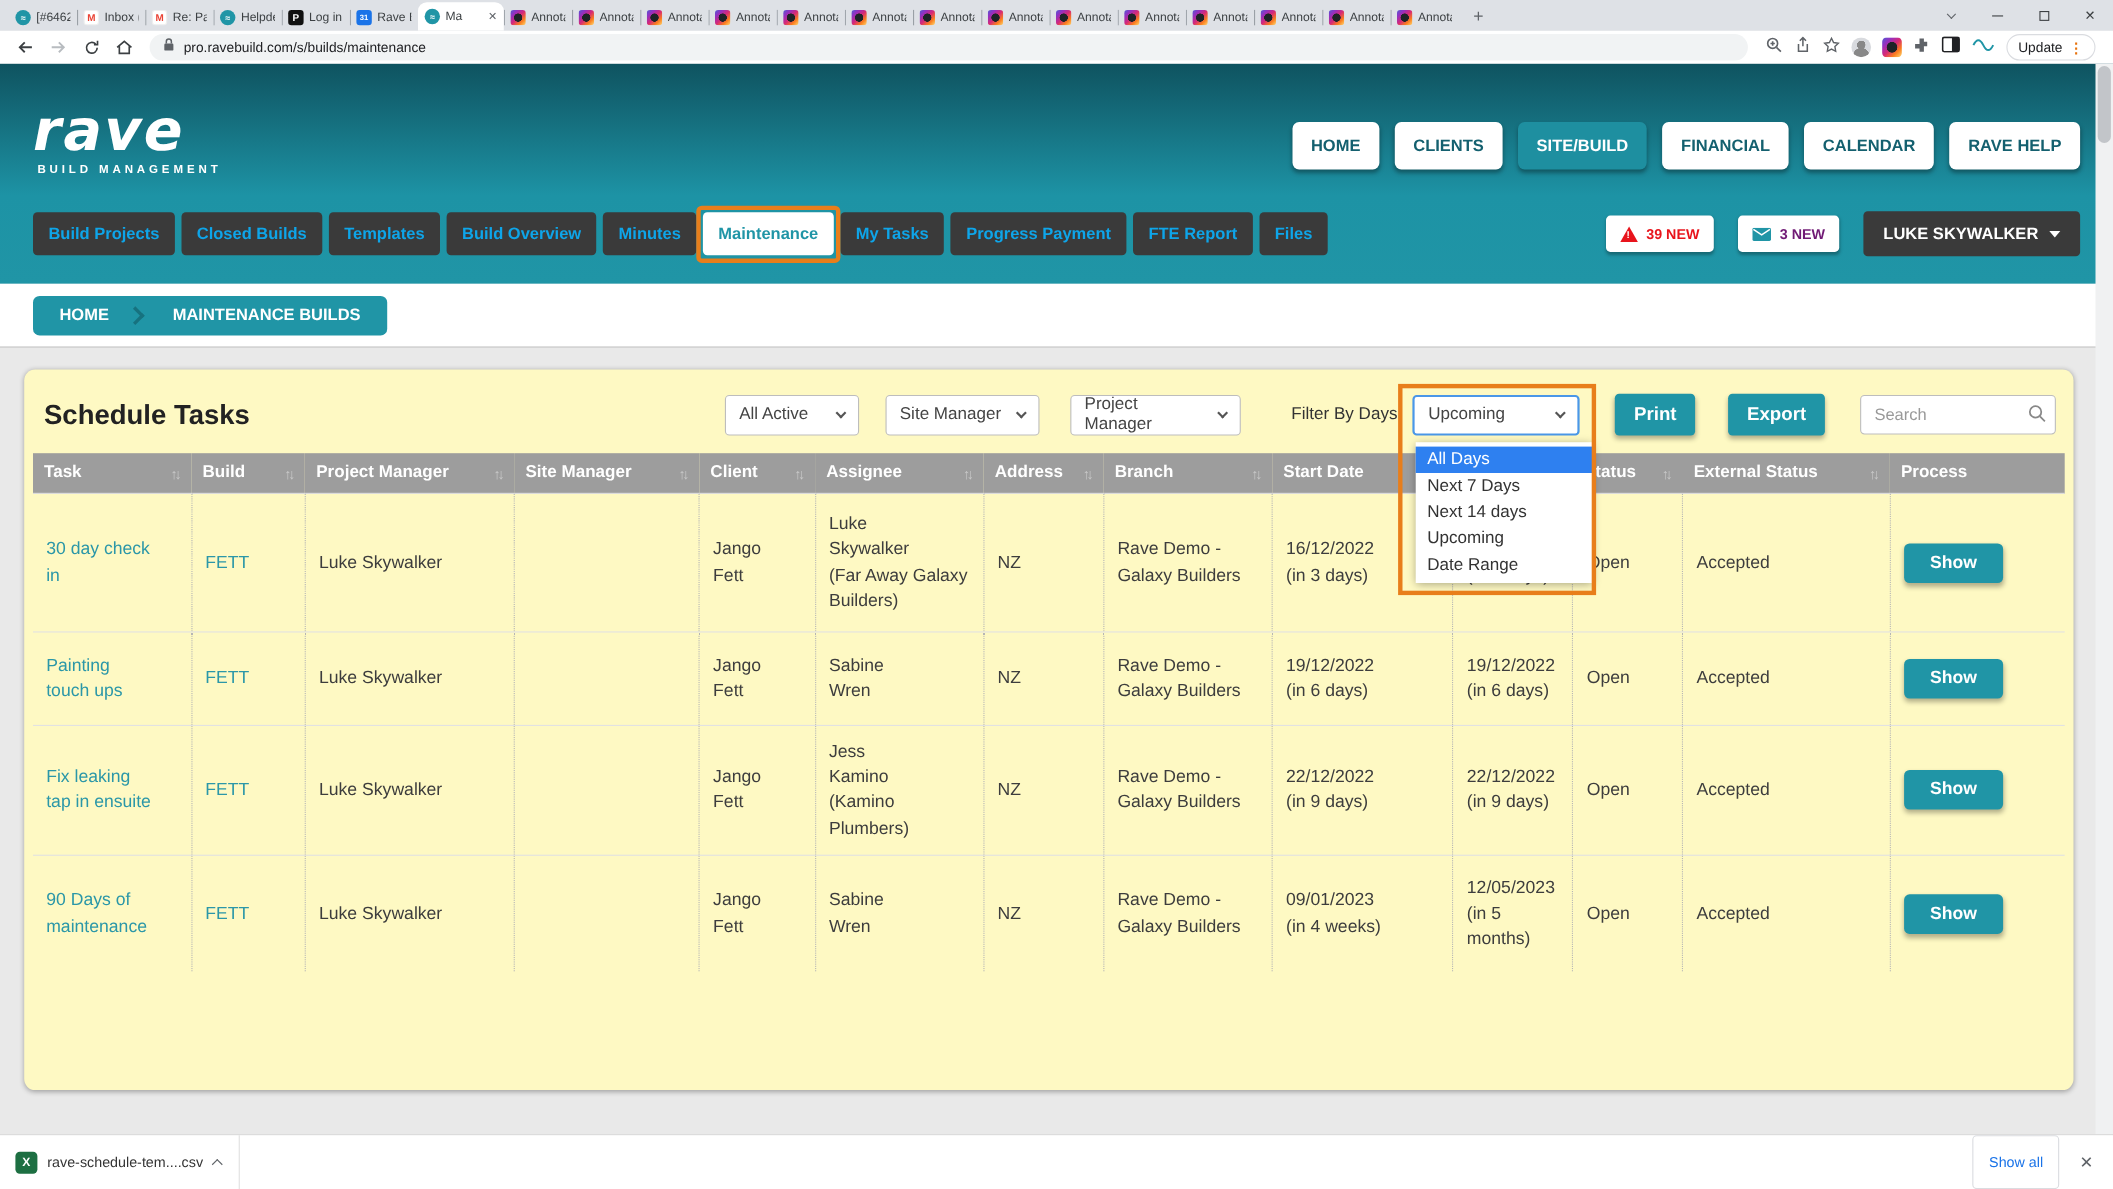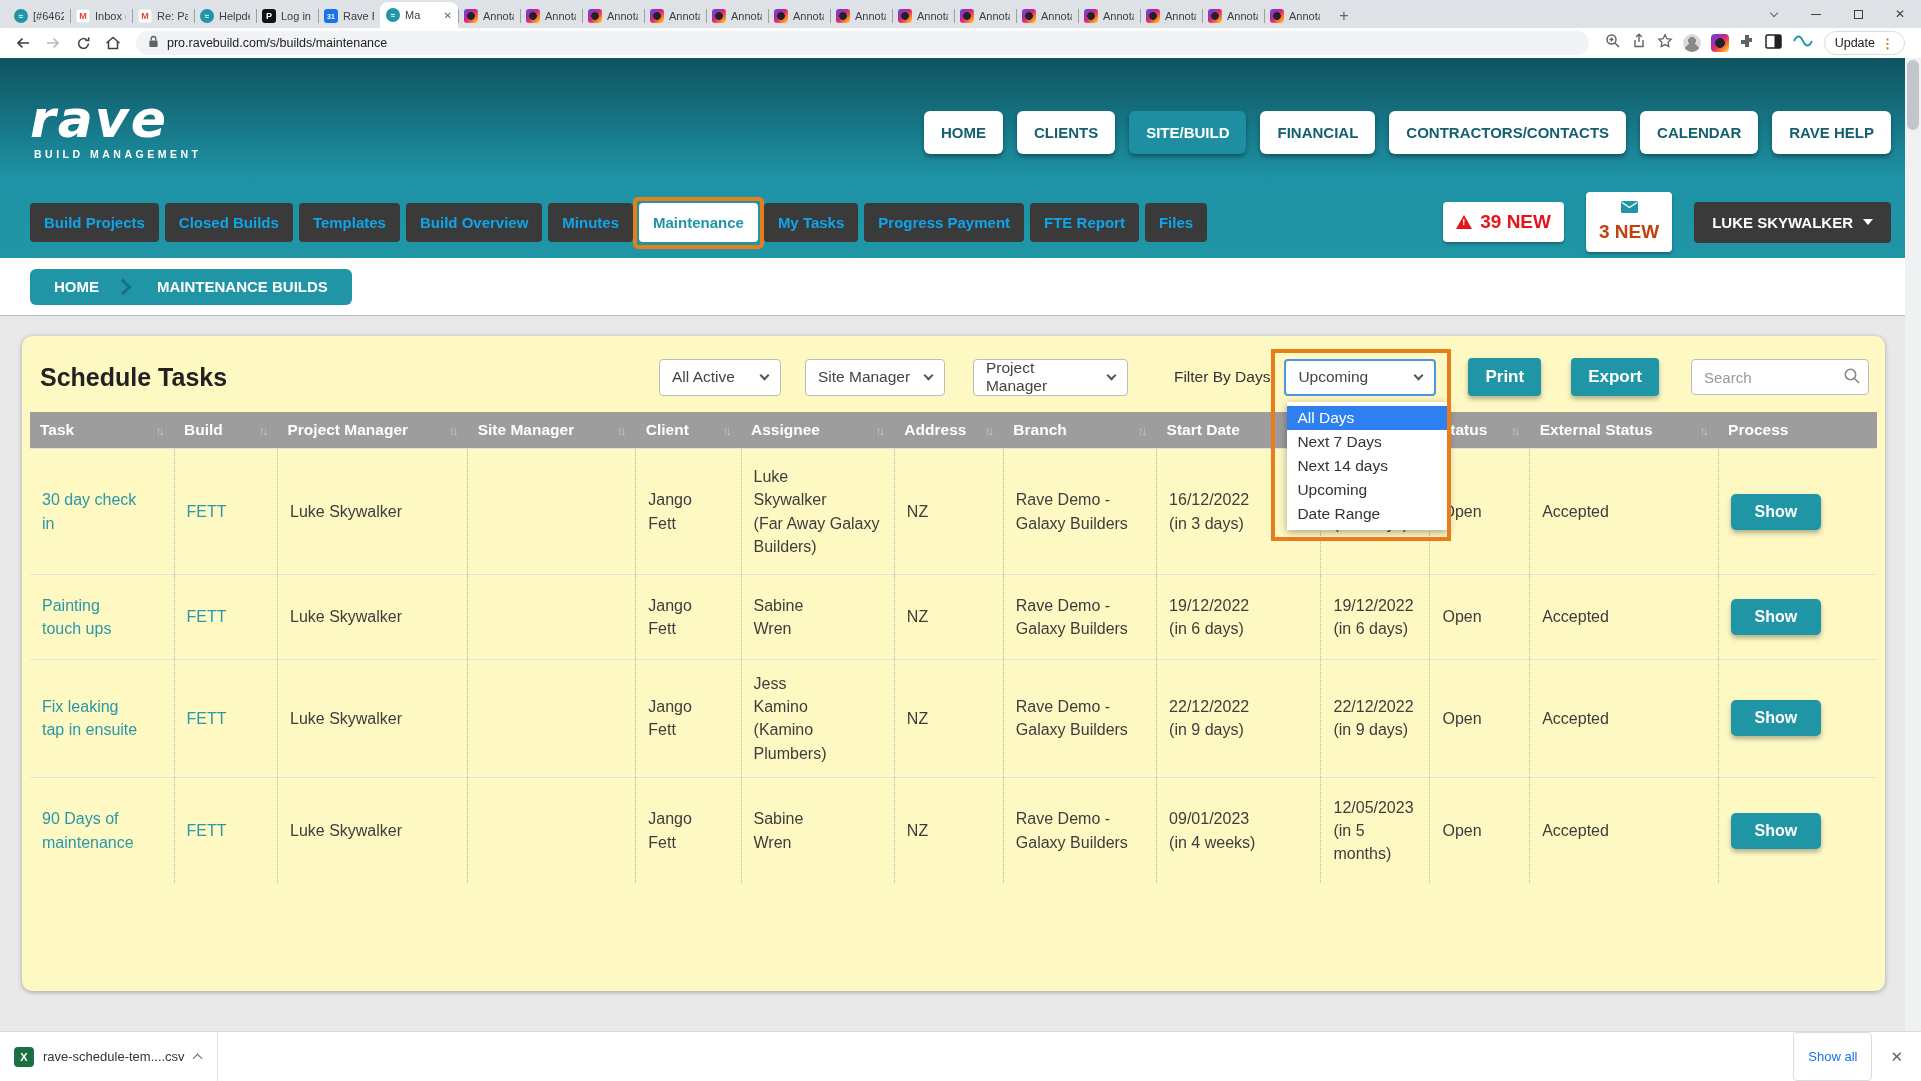--- a/index.html
+++ b/index.html
@@ -57,23 +57,23 @@
 
   .subnav-row { display:flex; align-items:center; margin-top:4px; }
   .subnav { display:flex; gap:6px; align-items:center; }
   .sbtn { background:#3a3a3a; color:#0ea5e9; font-weight:600; font-size:15px; padding:11px 14px; border-radius:4px; white-space:nowrap; cursor:pointer; }
   .sb-wrap { position:relative; }
   .sb-wrap .sbtn.active { background:#fff; color:#2095a6; }
   .sb-annot { position:absolute; top:-6px; left:-6px; right:-6px; bottom:-7px; border:4px solid #e87e1b; border-radius:5px; pointer-events:none; z-index:5; }
 
   .alerts { margin-left:auto; display:flex; align-items:center; gap:22px; }
   .alert-pill { background:#fff; border-radius:4px; padding:9px 13px; display:flex; align-items:center; gap:8px;
-                font-weight:bold; font-size:19px; box-shadow:0 2px 3px rgba(0,0,0,.3); cursor:pointer; }
+                font-weight:bold; font-size:13px; box-shadow:0 2px 3px rgba(0,0,0,.3); cursor:pointer; }
   .alert-pill.warn { color:#e8141c; }
-  .alert-pill.mail { color:#c2410c;flex-direction:column; }
+  .alert-pill.mail { color:#701a75; }
   .warn-tri { width:0; height:0; border-left:8px solid transparent; border-right:8px solid transparent; border-bottom:14px solid #e8141c; position:relative; }
   .warn-tri::after { content:"!"; position:absolute; left:-2px; top:2px; color:#fff; font-size:9px; font-weight:bold; }
   .user-btn { background:#3a3a3a; color:#fff; font-weight:bold; font-size:15px; padding:12px 18px; border-radius:4px;
               display:flex; align-items:center; gap:10px; cursor:pointer; }
   .caret-down { width:0; height:0; border-left:5px solid transparent; border-right:5px solid transparent; border-top:6px solid #fff; }
 
   
   .breadcrumb-row { background:#fff; height:58px; display:flex; align-items:center; padding:0 30px; border-bottom:1px solid #bdbdbd; }
   .crumb-pill { background:#2095a6; border-radius:6px; height:36px; display:flex; align-items:center; color:#fff; font-weight:bold; font-size:15px; overflow:hidden; }
   .crumb-item { padding:0 24px; cursor:pointer; }
@@ -336,21 +336,20 @@
     <div class="header-top">
       <div class="logo">
         <span class="logo-word">rave</span>
         <span class="logo-sub">BUILD MANAGEMENT</span>
       </div>
       <div class="main-nav">
           <div class="nbtn">HOME</div>
           <div class="nbtn">CLIENTS</div>
           <div class="nbtn active">SITE/BUILD</div>
           <div class="nbtn">FINANCIAL</div>
-          <div class="nbtn">CONTRACTORS/CONTACTS</div>
           <div class="nbtn">CALENDAR</div>
           <div class="nbtn">RAVE HELP</div>
         </div>
     </div>
     <div class="subnav-row">
       <div class="subnav">
           <span class="sb-wrap">
             <div class="sbtn">Build Projects</div>
           </span>
           <span class="sb-wrap">

